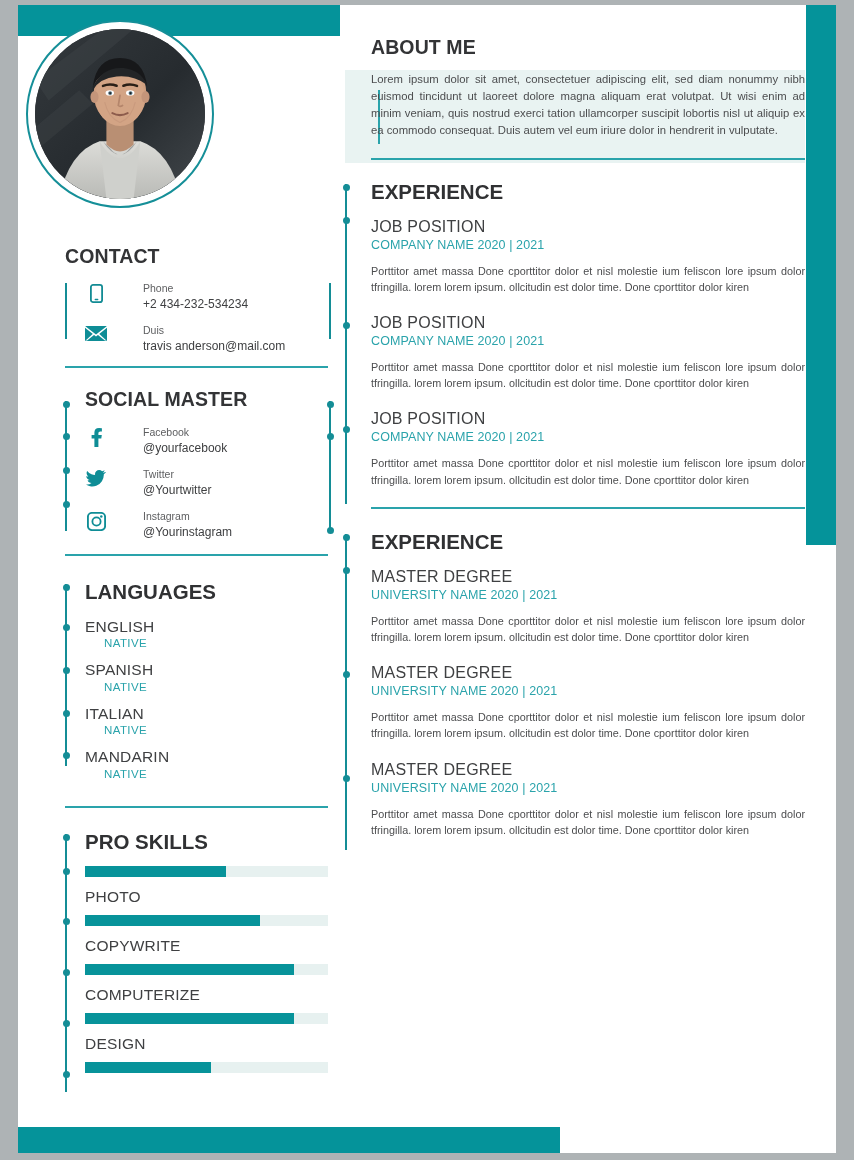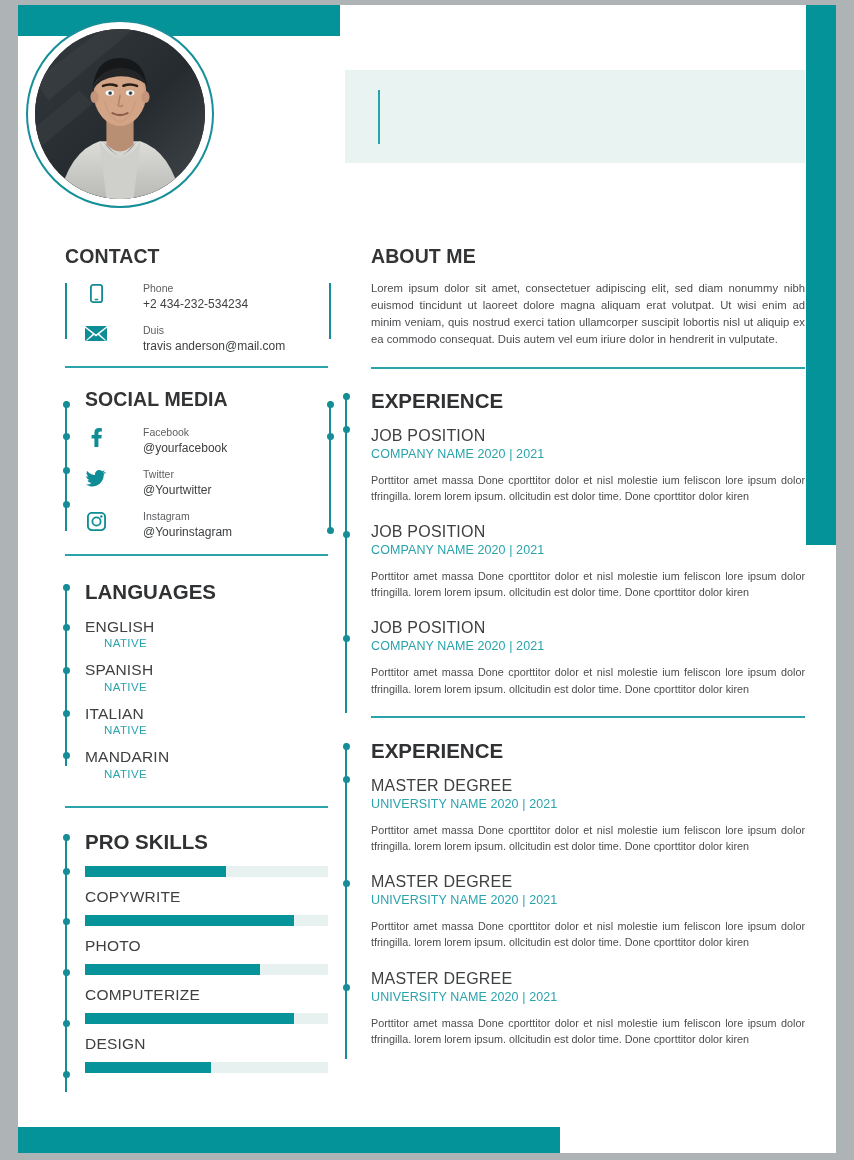--- a/index.html
+++ b/index.html
@@ -345,21 +345,21 @@
             <div>
               <div class="clabel">Duis</div>
               <div class="cval">travis anderson@mail.com</div>
             </div>
           </div>
         </div>
         <div class="hr" style="margin-top:11px;"></div>
       </div>
 
       <div class="lsec" style="margin-top:20px;">
-        <div class="sec-title" style="padding-left:20px;">SOCIAL MEDIA</div>
+        <div class="sec-title" style="padding-left:20px;">SOCIAL MASTER</div>
         <div style="position:relative; padding-left:20px; margin-top:14px;">
           <div class="rail" style="left:0; top:-24px; height:130px;"></div>
           <div class="rail-dot" style="left:-2.5px; top:-24px;"></div>
           <div class="rail-dot" style="left:-2.5px; top:8px;"></div>
           <div class="rail-dot" style="left:-2.5px; top:42px;"></div>
           <div class="rail-dot" style="left:-2.5px; top:76px;"></div>
           <div class="rail" style="right:-3px; top:-24px; height:130px;"></div>
           <div class="rail-dot" style="left:auto; right:-5.5px; top:-24px;"></div>
           <div class="rail-dot" style="left:auto; right:-5.5px; top:8px;"></div>
           <div class="rail-dot" style="left:auto; right:-5.5px; top:102px;"></div>
@@ -450,29 +450,29 @@
 
           <div class="sec-title-lg">PRO SKILLS</div>
 
           <div style="margin-top:12px;">
             <div class="skill">
               <div class="bar-track">
                 <div class="bar-fill" style="width: 58%;"></div>
               </div>
             </div>
             <div class="skill">
+              <div class="skill-name">PHOTO</div>
+              <div class="bar-track">
+                <div class="bar-fill" style="width: 72%;"></div>
+              </div>
+            </div>
+            <div class="skill">
               <div class="skill-name">COPYWRITE</div>
               <div class="bar-track">
                 <div class="bar-fill" style="width: 86%;"></div>
-              </div>
-            </div>
-            <div class="skill">
-              <div class="skill-name">PHOTO</div>
-              <div class="bar-track">
-                <div class="bar-fill" style="width: 72%;"></div>
               </div>
             </div>
             <div class="skill">
               <div class="skill-name">COMPUTERIZE</div>
               <div class="bar-track">
                 <div class="bar-fill" style="width: 86%;"></div>
               </div>
             </div>
             <div class="skill">
               <div class="skill-name">DESIGN</div>
@@ -481,21 +481,21 @@
               </div>
             </div>
           </div>
         </div>
       </div>
 
     </div>
 
     <div class="col-right">
 
-      <div style="margin-top:209px; padding-left:26px;">
+      <div style="padding-left:26px;">
         <div class="sec-title">ABOUT ME</div>
         <div class="about-text">Lorem ipsum dolor sit amet, consectetuer adipiscing elit, sed diam nonummy nibh euismod tincidunt ut laoreet dolore magna aliquam erat volutpat. Ut wisi enim ad minim veniam, quis nostrud exerci tation ullamcorper suscipit lobortis nisl ut aliquip ex ea commodo consequat. Duis autem vel eum iriure dolor in hendrerit in vulputate.</div>
       </div>
       <div class="rule-right" style="margin-top:18px; margin-left:26px; width:434px;"></div>
 
       <div class="rsec" style="margin-top:20px;">
         <div class="rail" style="left:0; top:4px; height:320px;"></div>
         <div class="rail-dot" style="top:4px;"></div>
         <div class="rail-dot" style="top:37px;"></div>
         <div class="rail-dot" style="top:142px;"></div>

